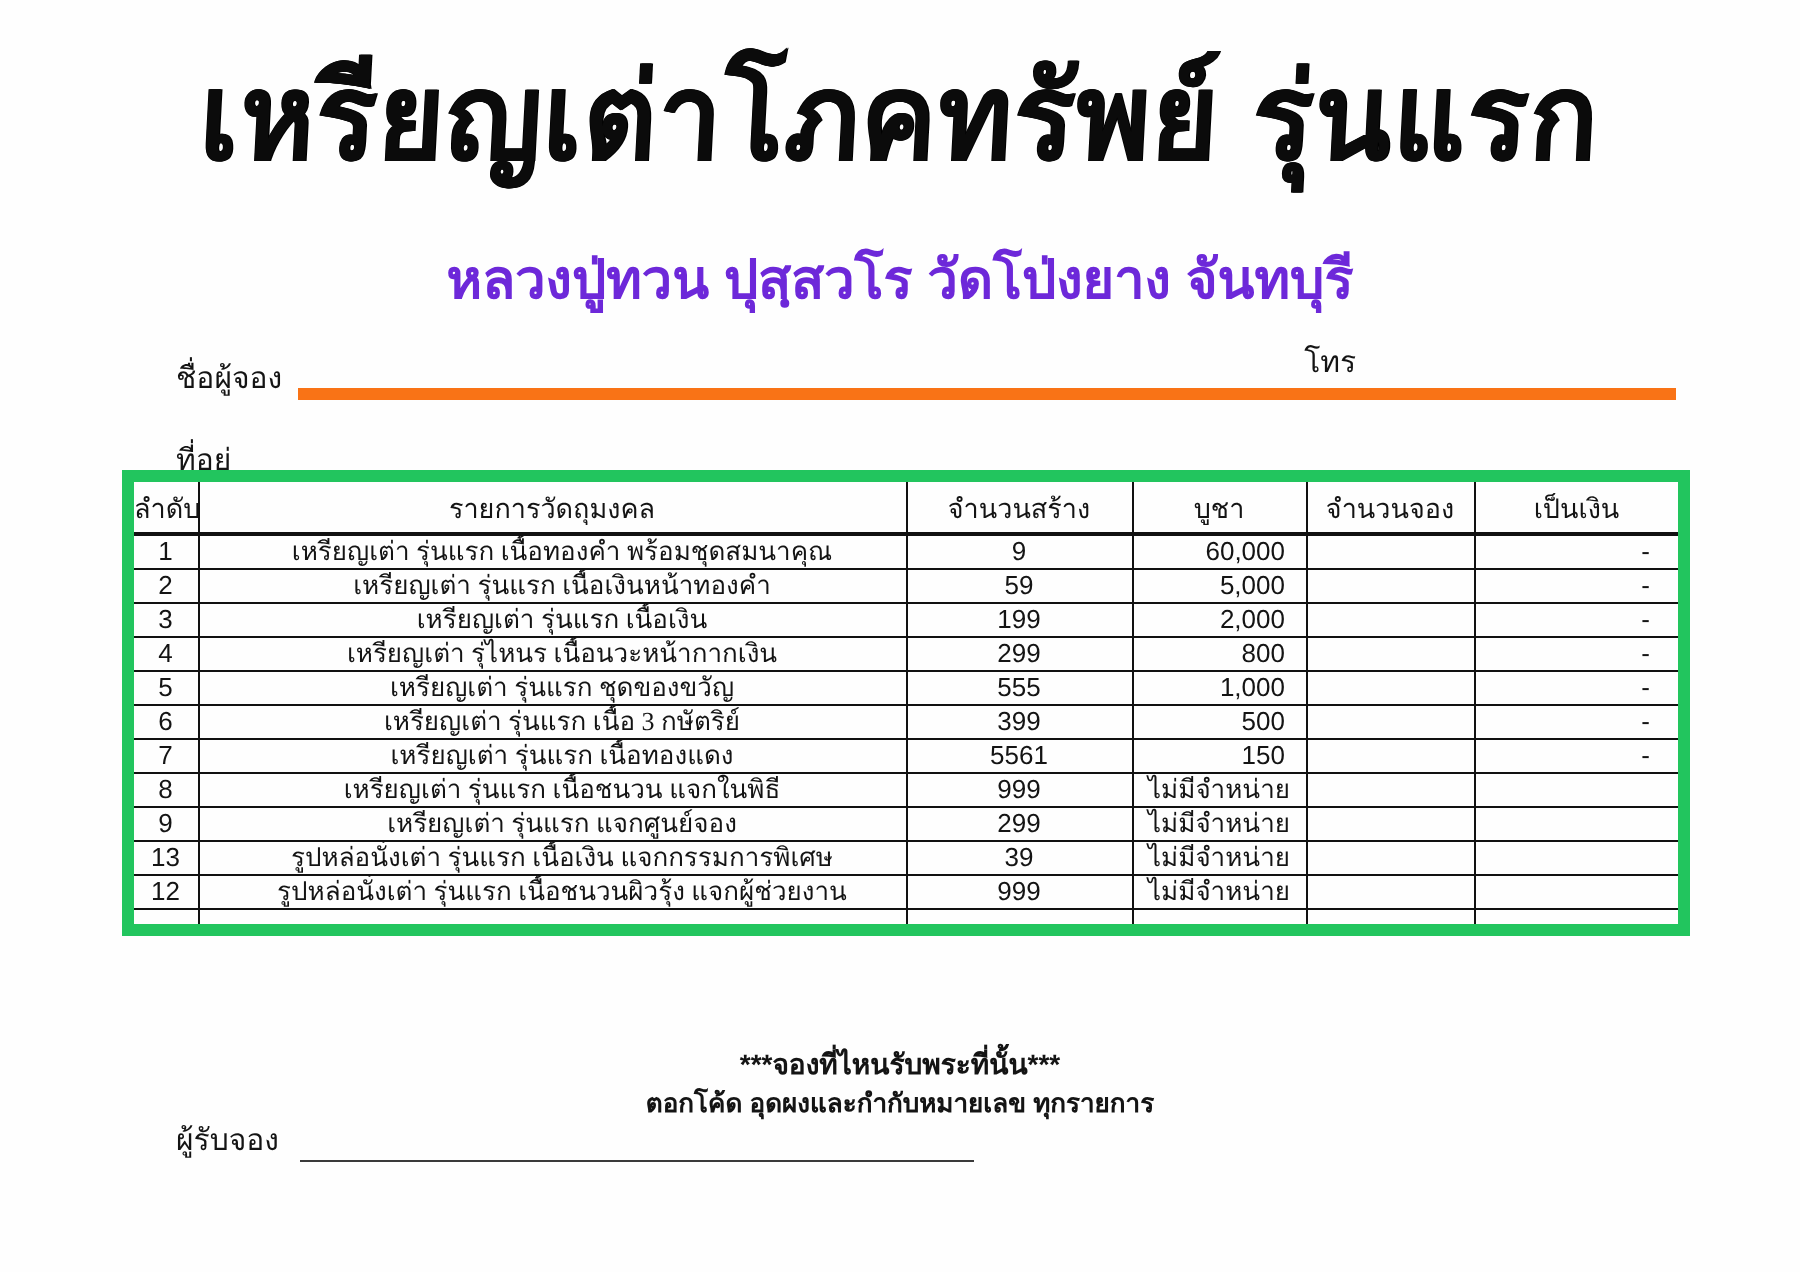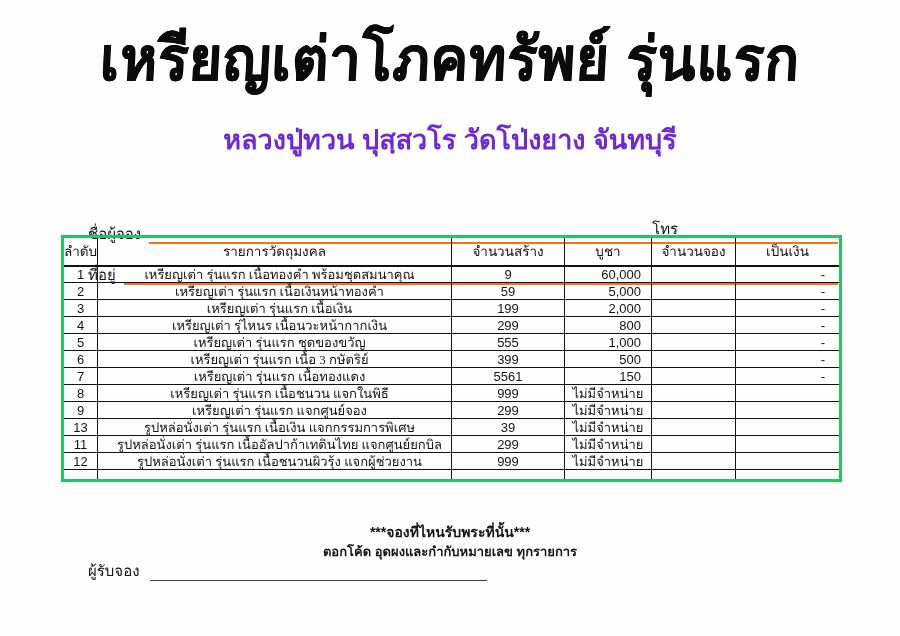--- a/index.html
+++ b/index.html
@@ -26,34 +26,34 @@
   .subtitle {
     position: absolute; top: 118px; left: 0; width: 100%;
     text-align: center;
     font-size: 27px; font-weight: bold;
     white-space: nowrap;
   }
 
   
   .form-row { position: absolute; left: 88px; width: 750px; display: flex; align-items: flex-end; font-size: 15px; }
   .form-row .label { padding-right: 8px; line-height: 20px; }
-  .form-row .rule { flex: 1; height: 21px; border-bottom: 2px solid #f97316; position: relative; margin-top: 44px; }
+  .form-row .rule { flex: 1; height: 21px; border-bottom: 6px solid #f97316; position: relative; }
   .phone-label { position: absolute; left: 503px; bottom: 1px; font-size: 15px; }
   .row-name { top: 179px; }
   .row-addr { top: 220px; }
 
   
   table.order {
     position: absolute; left: 61px; top: 235px;
     width: 778px;
     border-collapse: collapse; table-layout: fixed;
     font-size: 13px;
   }
   table.order, table.order td, table.order th { border: 1px solid #111; }
-  table.order { border: 3px solid #22c55e; }
+  table.order { border: 6px solid #22c55e; }
   thead th {
     height: 29px; font-weight: normal; font-size: 13.5px;
     text-align: center; vertical-align: middle;
     border-bottom-width: 2px !important;
   }
   tbody td { height: 17px; line-height: 15px; vertical-align: middle; overflow: hidden; white-space: nowrap; }
   td.c-no    { text-align: center; }
   td.c-item  { text-align: center; padding-left: 10px; font-family: Liberation Serif, serif; }
   td.c-made  { text-align: center; }
   td.c-price { text-align: center; }
@@ -194,28 +194,20 @@
       </tr>
       <tr>
         <td class="c-no">13</td>
         <td class="c-item">รูปหล่อนั่งเต่า รุ่นแรก เนื้อเงิน  แจกกรรมการพิเศษ</td>
         <td class="c-made">39</td>
         <td class="c-price">ไม่มีจำหน่าย</td>
         <td class="c-order"></td>
         <td class="c-amount"></td>
       </tr>
       <tr>
-        <td class="c-no">11</td>
-        <td class="c-item">รูปหล่อนั่งเต่า รุ่นแรก เนื้ออัลปาก้าเทดินไทย แจกศูนย์ยกบิล</td>
-        <td class="c-made">299</td>
-        <td class="c-price">ไม่มีจำหน่าย</td>
-        <td class="c-order"></td>
-        <td class="c-amount"></td>
-      </tr>
-      <tr>
         <td class="c-no">12</td>
         <td class="c-item">รูปหล่อนั่งเต่า รุ่นแรก เนื้อชนวนผิวรุ้ง  แจกผู้ช่วยงาน</td>
         <td class="c-made">999</td>
         <td class="c-price">ไม่มีจำหน่าย</td>
         <td class="c-order"></td>
         <td class="c-amount"></td>
       </tr>
     </tbody>
   <tbody>
     <tr class="spacer-row">

